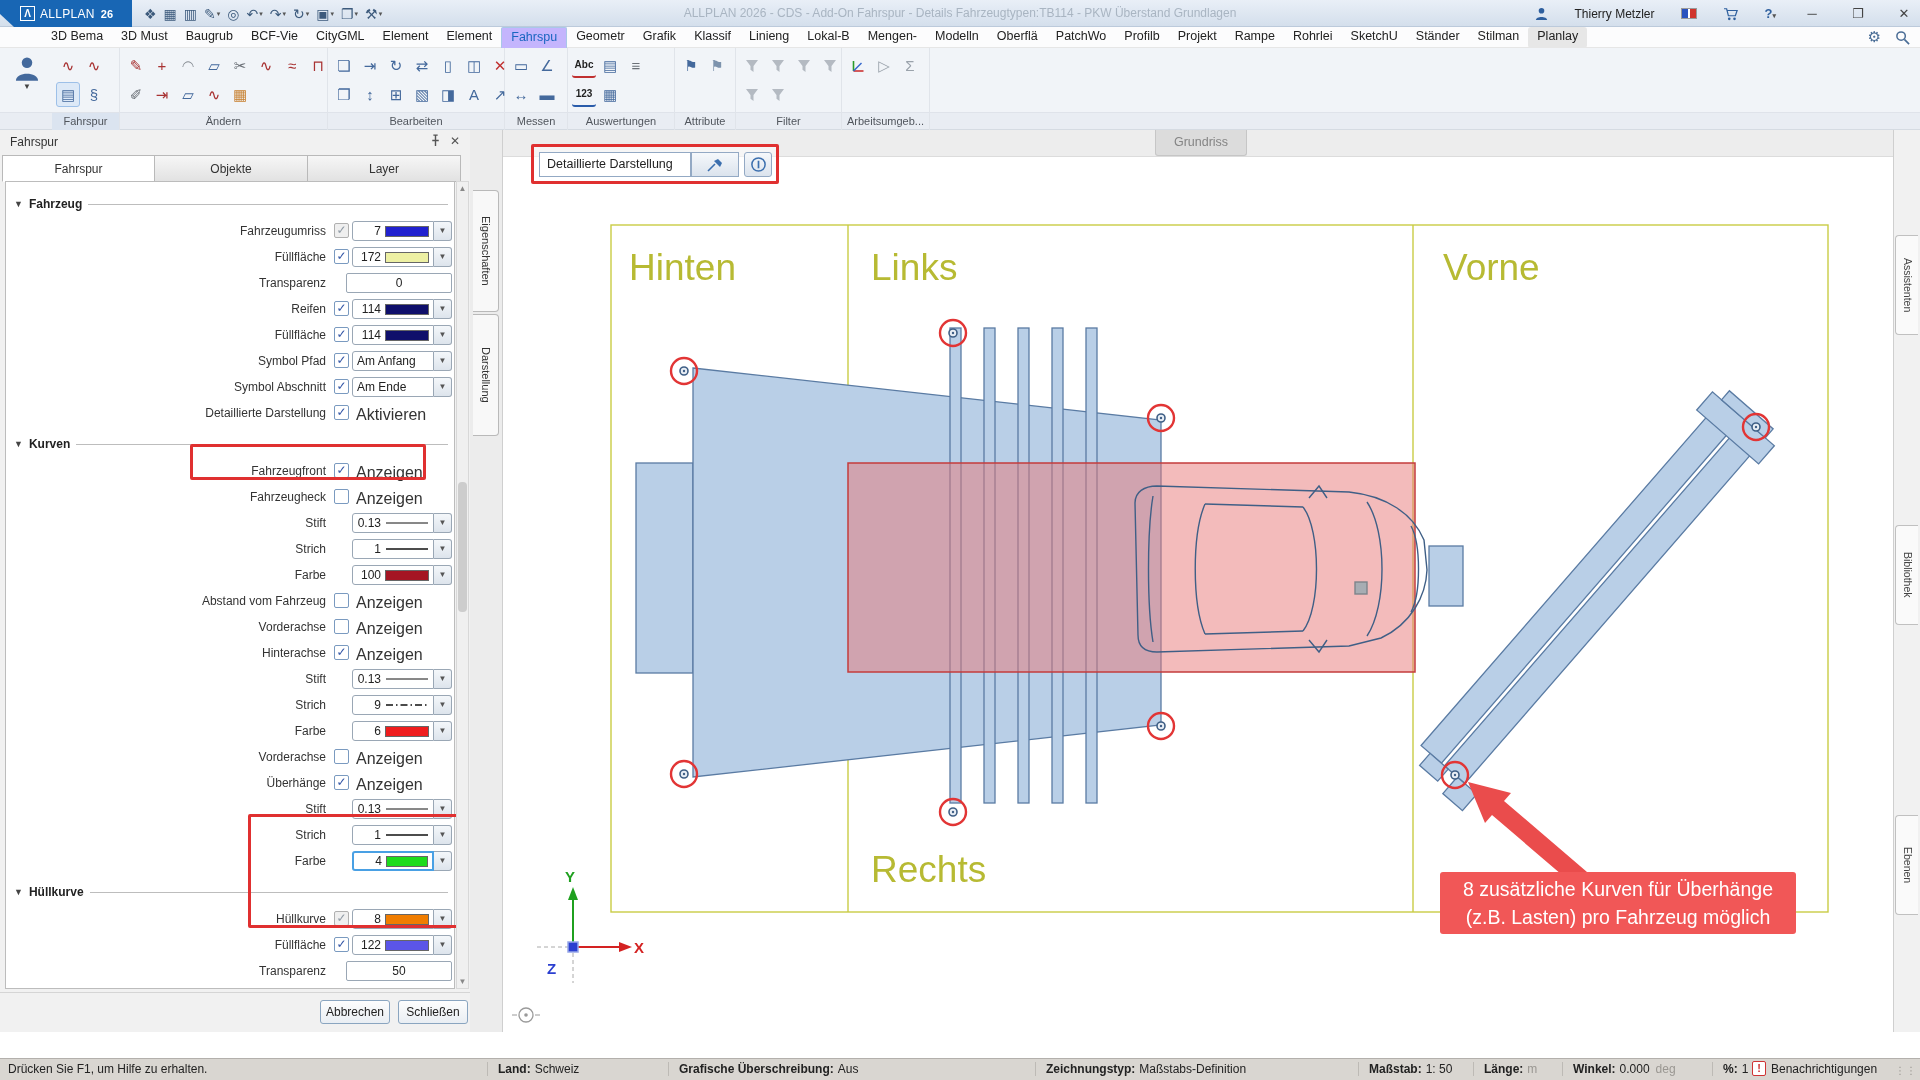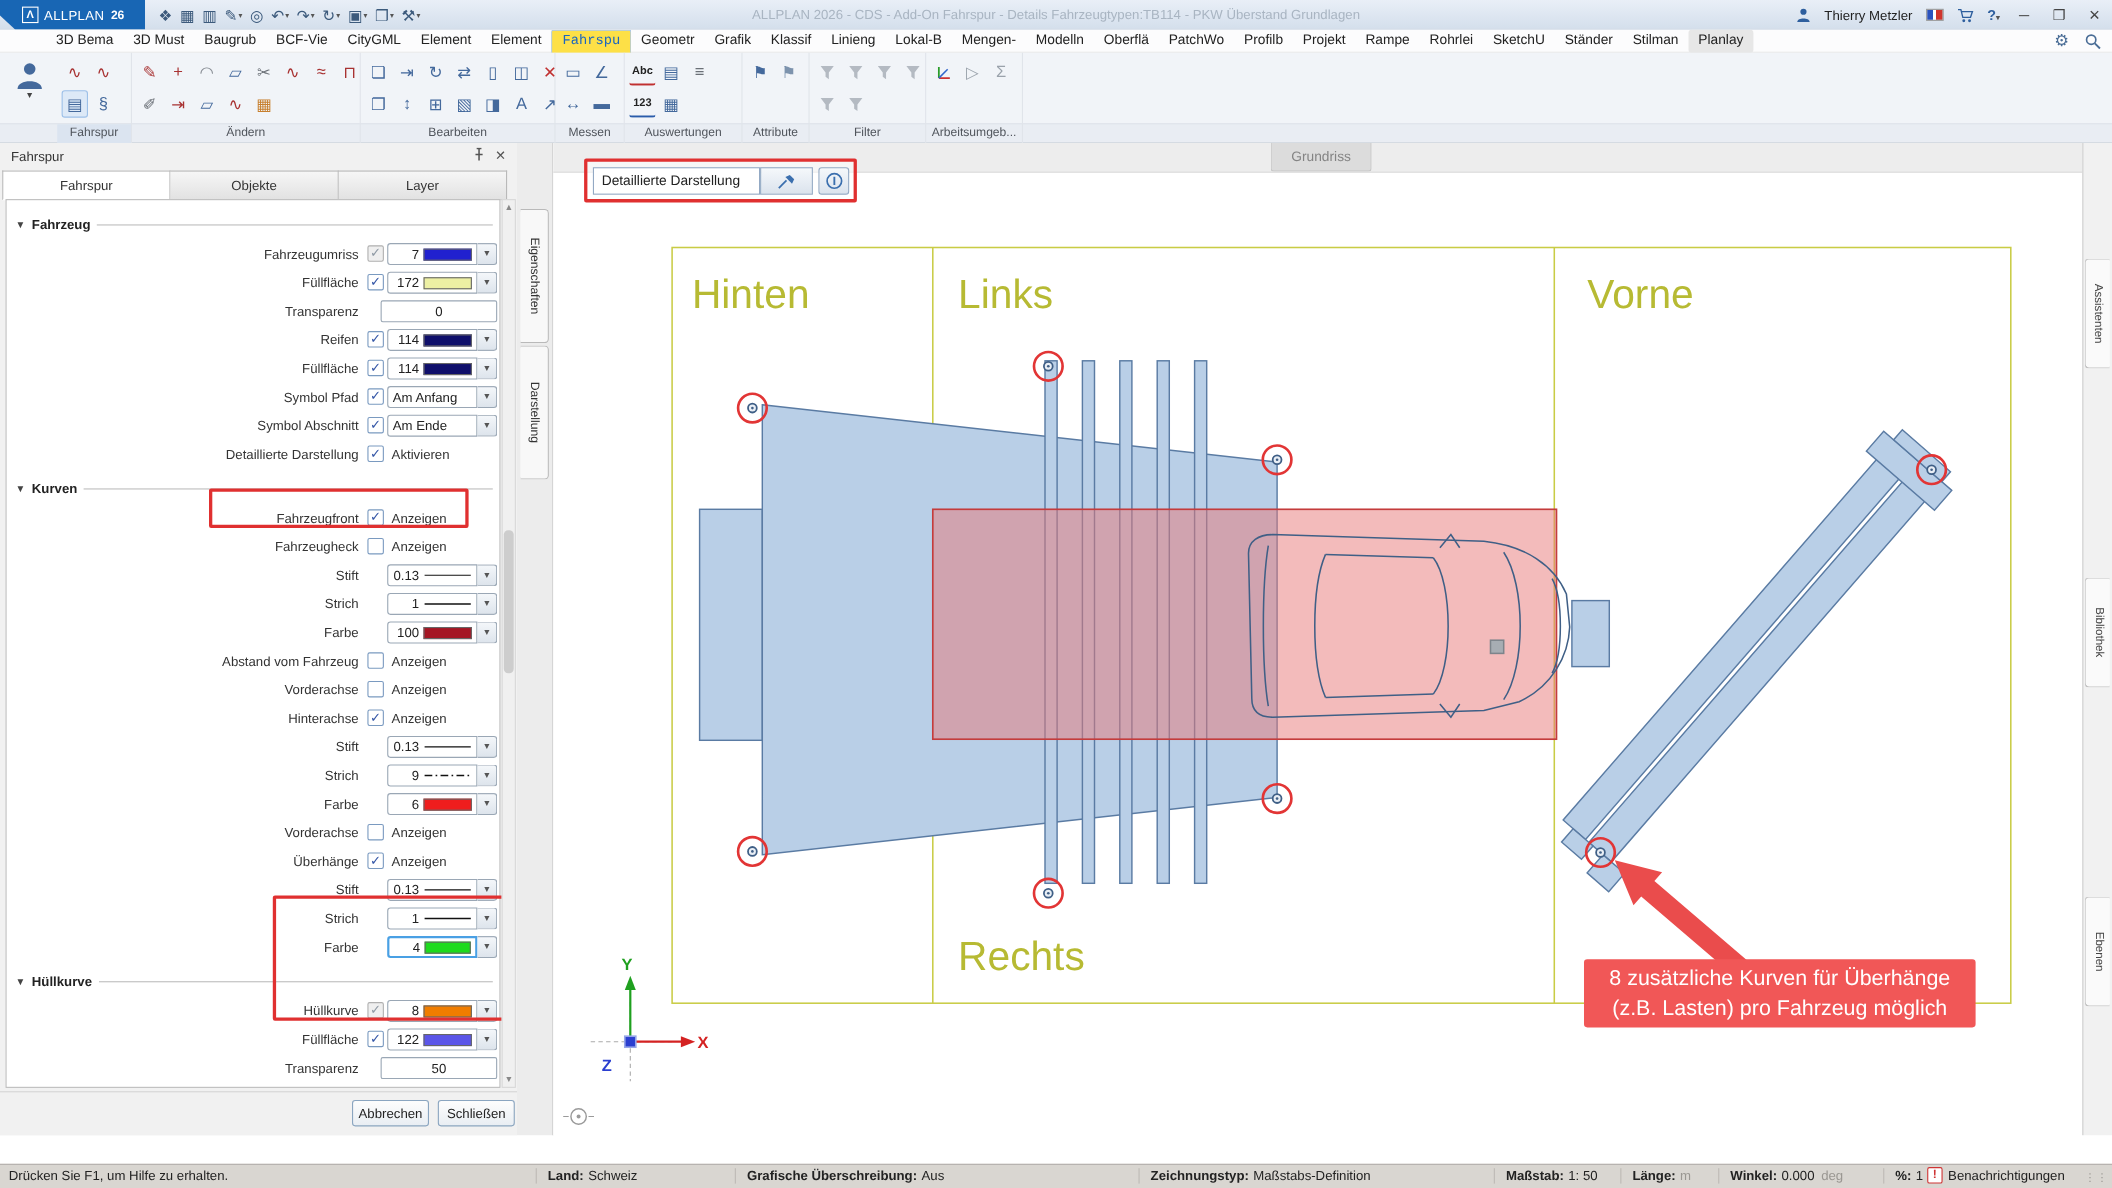--- a/index.html
+++ b/index.html
@@ -13,33 +13,33 @@
     clip-path: polygon(0 0, 132px 0, 132px 27px, 14px 27px, 0 14px); display: flex; align-items: center; color: #fff; }
   #logo .mark { width: 15px; height: 15px; border: 1.5px solid #fff; margin: 0 5px 0 20px; font-size: 10px; font-weight: bold;
     display: flex; align-items: center; justify-content: center; }
   #logo .brand { font-weight: normal; font-size: 12px; letter-spacing: .3px; }
   #logo .ver { font-weight: bold; font-size: 11px; margin-left: 6px; }
   #qicons { position: absolute; left: 142px; top: 2px; height: 23px; display: flex; align-items: center; gap: 3px; }
   .qicon { display: inline-flex; align-items: center; height: 21px; padding: 0 2px; color: #3c5a7c; font-size: 14px; cursor: default; }
   .qicon .dd { font-size: 7px; color: #555; margin-left: 1px; }
   #wtitle { position: absolute; left: 0; top: 0; width: 100%; height: 27px; line-height: 27px;
     text-align: center; color: #a9b5c2; font-size: 12px; pointer-events: none; }
-  #tbright { position: absolute; right: 6px; top: 0; height: 27px; display: flex; align-items: center; gap: 12px; }
+  #tbright { position: absolute; right: 6px; top: 0; height: 27px; display: flex; align-items: center; gap: 26px; }
   #tbright .uname { font-size: 12px; color: #222; }
   .wbtn { font-size: 13px; color: #444; width: 20px; text-align: center; }
   #flagicon { display: inline-block; width: 16px; height: 11px; border: 1px solid #999; background:
     linear-gradient(90deg, #2a52be 0 40%, #fff 40% 60%, #d0342c 60% 100%); }
   #helpbtn { font-weight: bold; color: #2e5f9e; font-size: 13px; }
   #helpbtn .dd { font-size: 7px; color: #555; }
 
   
   #menubar { position: absolute; left: 0; top: 27px; width: 1920px; height: 21px; background: #fcfcfd; border-bottom: 1px solid #e6e6e6; }
   #menuitems { position: absolute; left: 42px; top: 0; height: 21px; display: flex; }
   .mitem { padding: 2px 9px 0 9px; font-size: 12.5px; color: #222; height: 21px; }
-  .mitem.active { color: #1a66c0; background: #fde047; border: 1px solid #a9c7e8; border-bottom: none; border-radius: 2px 2px 0 0; font-family: Liberation Mono, monospace; }
+  .mitem.active { color: #1a66c0; background: #c4b5fd; border: 1px solid #a9c7e8; border-bottom: none; border-radius: 2px 2px 0 0; }
   .mitem.hl { background: #e7e7e7; border-radius: 3px; }
   #menuright { position: absolute; right: 10px; top: 1px; display: flex; gap: 14px; align-items: center; }
   #menuright .mi { color: #4a6d96; font-size: 15px; }
 
   
   #ribbon { position: absolute; left: 0; top: 48px; width: 1920px; height: 82px; background: #f1f4f8; border-bottom: 1px solid #d5dbe2; }
   #rlabelband { position: absolute; left: 0; bottom: 0; width: 100%; height: 17px; background: #e9edf3; border-top: 1px solid #dfe3ea; }
   #avatar { position: absolute; left: 6px; top: 4px; width: 42px; height: 60px; text-align: center; }
   #avatar svg { display: block; margin: 2px auto 0; }
   #avatar .dd { font-size: 8px; color: #444; }
@@ -68,21 +68,21 @@
     border: 1px solid #bcbcbc; }
   .sechead { position: absolute; left: 8px; width: 434px; height: 20px; display: flex; align-items: center; gap: 6px; }
   .sechead .arr { font-size: 9px; color: #444; }
   .sechead .st { font-weight: bold; font-size: 12px; color: #222; }
   .sechead .rule { flex: 1; border-top: 1px solid #bdbdbd; }
   .prow { position: absolute; left: 0; width: 446px; height: 22px; }
   .plabel { position: absolute; right: 126px; top: 4px; font-size: 12px; color: #333; white-space: nowrap; }
   .cb { position: absolute; left: 328px; top: 3px; width: 15px; height: 15px; background: #fff;
     border: 1px solid #7a9ac0; border-radius: 2px; font-size: 12px; line-height: 13px; text-align: center; color: #3557a7; }
   .cb.dis { border-color: #b0b0b0; background: #efefef; color: #8f9aa5; }
-  .ckval { position: absolute; left: 350px; top: 4px; font-size: 12px; color: #333; }
+  .ckval { position: absolute; left: 350px; top: 4px; font-size: 16px; color: #333; }
   .combo { position: absolute; left: 346px; top: 1px; width: 82px; height: 20px; background: #fff;
     border: 1px solid #9aa7b5; border-radius: 3px 0 0 3px; display: flex; align-items: center; padding: 0 4px; }
   .combo.focus { border: 2px solid #49a0e4; }
   .combo .num { width: 24px; text-align: right; font-size: 12px; margin-right: 4px; color: #222; }
   .combo .sw { flex: 1; height: 11px; border: 1px solid #666; }
   .combo .txt { font-size: 12px; color: #222; }
   .combo svg { flex: 1; }
   .arrbtn { position: absolute; left: 428px; top: 1px; width: 18px; height: 20px;
     background: linear-gradient(#f4f7fa, #dde4ec); border: 1px solid #9aa7b5; border-left: none;
     border-radius: 0 3px 3px 0; font-size: 8px; color: #555; text-align: center; line-height: 18px; }

